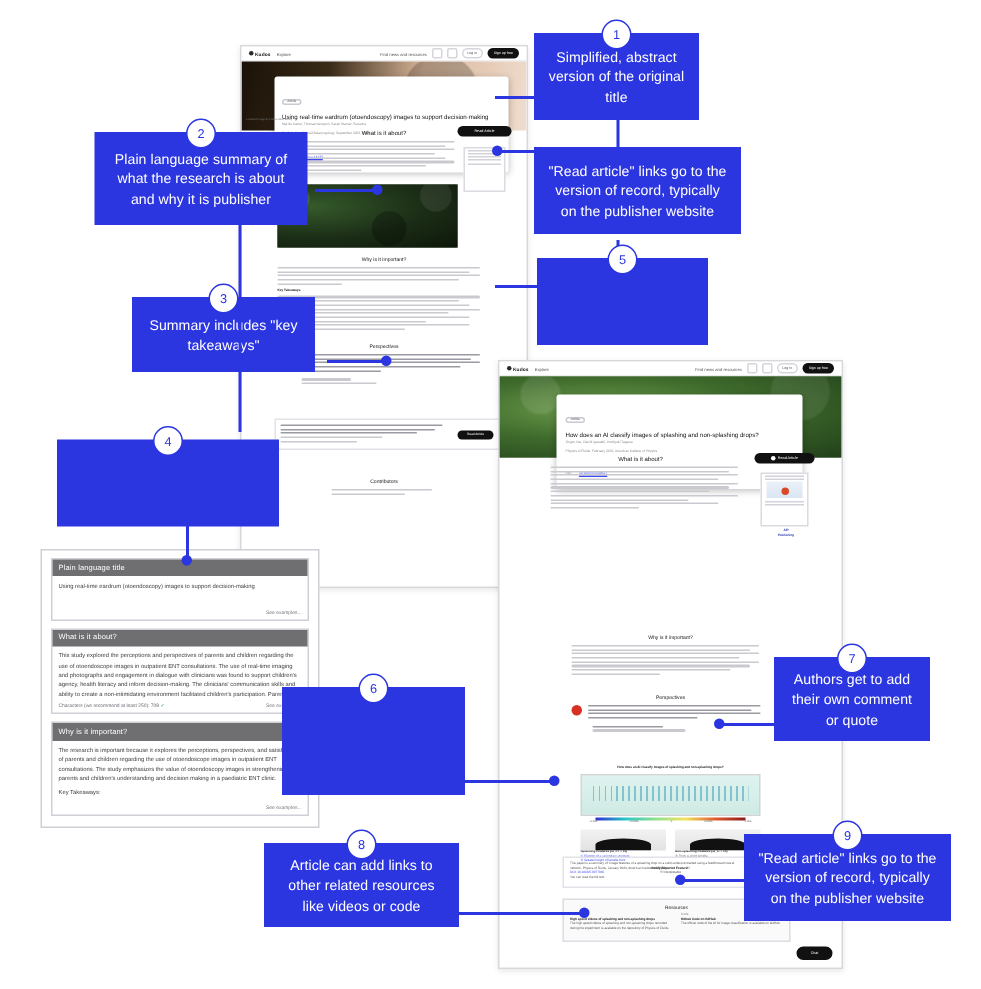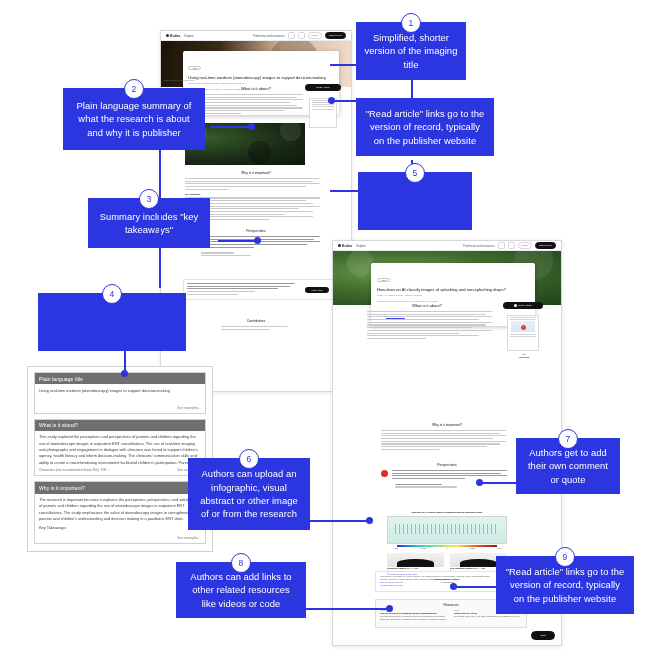--- a/index.html
+++ b/index.html
@@ -421,21 +421,21 @@
   <div class="dot" style="left:476px;top:479px;"></div>
 
   <div class="lead h" style="left:300px;top:608px;width:90px;"></div>
   <div class="dot" style="left:386px;top:605px;"></div>
 
   <div class="lead h" style="left:452px;top:586px;width:48px;"></div>
   <div class="dot" style="left:450px;top:583px;"></div>
 
   <div class="callout" style="left:356px;top:22px;width:110px;height:58px;">
     <span class="badge">1</span>
-    <span>Simplified, shorter version of the imaging title</span>
+    <span>Simplified, abstract version of the original title</span>
   </div>
 
   <div class="callout" style="left:63px;top:88px;width:142px;height:62px;">
     <span class="badge">2</span>
     <span>Plain language summary of what the research is about and why it is publisher</span>
   </div>
 
   <div class="callout" style="left:356px;top:98px;width:138px;height:58px;">
     <span>"Read article" links go to the version of record, typically on the publisher website</span>
   </div>
@@ -448,31 +448,30 @@
     <span class="badge">3</span>
     <span>Summary includes "key takeaways"</span>
   </div>
 
   <div class="callout" style="left:38px;top:293px;width:148px;height:58px;">
     <span class="badge">4</span>
   </div>
 
   <div class="callout" style="left:188px;top:458px;width:122px;height:72px;">
     <span class="badge">6</span>
-    <span>Authors can upload an infographic, visual abstract or other image of or from the research</span>
   </div>
 
   <div class="callout" style="left:516px;top:438px;width:104px;height:56px;">
     <span class="badge">7</span>
     <span>Authors get to add their own comment or quote</span>
   </div>
 
   <div class="callout" style="left:176px;top:562px;width:130px;height:56px;">
     <span class="badge">8</span>
-    <span>Authors can add links to other related resources like videos or code</span>
+    <span>Article can add links to other related resources like videos or code</span>
   </div>
 
   <div class="callout" style="left:496px;top:556px;width:138px;height:58px;">
     <span class="badge">9</span>
     <span>"Read article" links go to the version of record, typically on the publisher website</span>
   </div>
 
 </div>
 
 </body></html>

